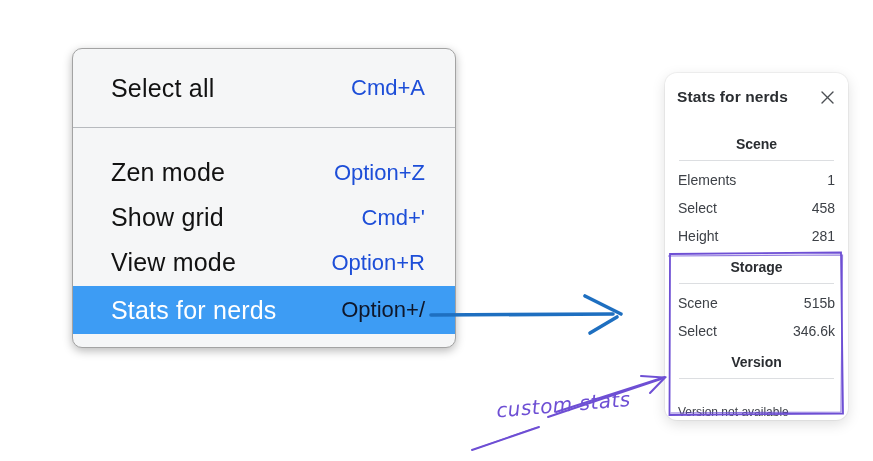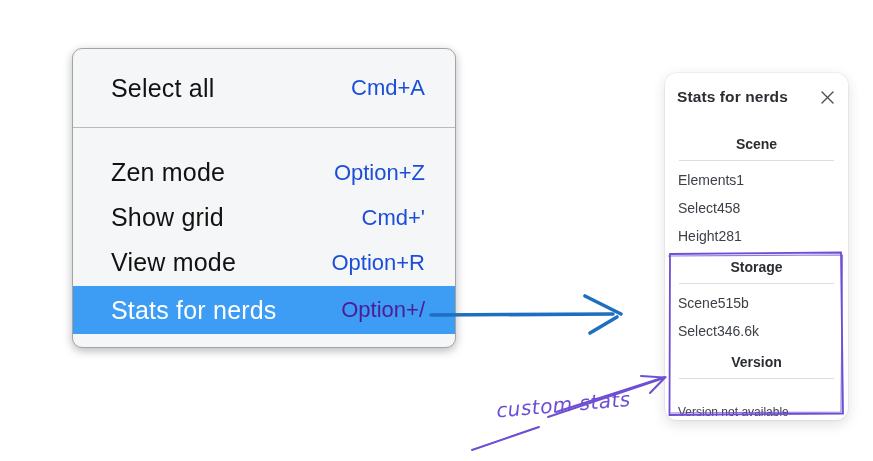--- a/index.html
+++ b/index.html
@@ -22,21 +22,21 @@
   .menu-row .m-shortcut{ font-size:22px; color:#1d4ed8; }
   .row-select-all { height:78px; }
   .menu-divider { height:1px; background:#b7babe; width:100%; flex:0 0 auto; }
   .menu-group2 { padding-top:22px; display:flex; flex-direction:column; }
   .menu-group2 .menu-row { height:45px; }
   .menu-row.highlighted {
     height:48px; margin-top:1px;
     background:var(--hl, #3d9cf4);
   }
   .menu-row.highlighted .m-label    { color:#ffffff; }
-  .menu-row.highlighted .m-shortcut { color:#4c1d95; }
+  .menu-row.highlighted .m-shortcut { color:#0f172a; }
 
   
   .panel {
     position:absolute; left:665px; top:73px; width:183px; height:347px;
     background:#ffffff; border-radius:12px;
     box-shadow:0 0 0 1px rgba(0,0,0,.045), 0 4px 14px rgba(0,0,0,.13);
     padding:13px 12px 8px 12px; color:#3d4147;
   }
   .panel-header { display:flex; justify-content:space-between; align-items:center; height:22px; }
   .panel-title { font-size:15.5px; font-weight:bold; color:#2a2d31; letter-spacing:.1px; }
@@ -45,21 +45,21 @@
     display:flex; align-items:center; justify-content:center; padding:0;
   }
   .sec-heading {
     text-align:center; font-size:14px; font-weight:bold; color:#2a2d31;
   }
   .sec-heading.scene   { margin-top:28px; }
   .sec-heading.storage { margin-top:9px;text-align:center; }
   .sec-heading.version { margin-top:9px; }
   .sec-rule { border:none; border-top:1px solid #dcdee1; margin:8px 2px 5px 2px; }
   .stat-row {
-    display:flex; align-items:center;
+    display:flex; justify-content:space-between; align-items:center;
     height:28px; font-size:14px; color:#3d4147; padding:0 1px;
   }
   .version-note { font-size:12px; color:#3d4147; margin-top:26px; padding:0 1px; }
 
   
   .annotation-text {
     position:absolute; left:496px; top:392px; width:150px;
     font-family:"DejaVu Sans", sans-serif; font-style:italic;
     font-size:20px; color:#6e4fd4; transform:rotate(-5deg);
     letter-spacing:.5px; white-space:nowrap;

